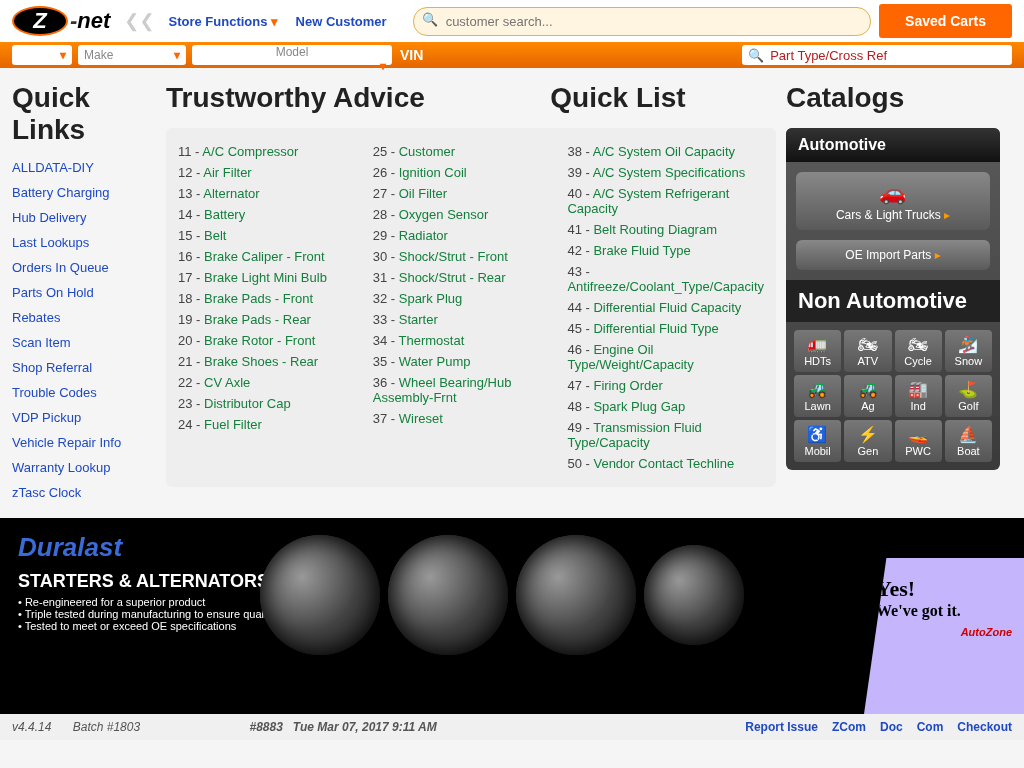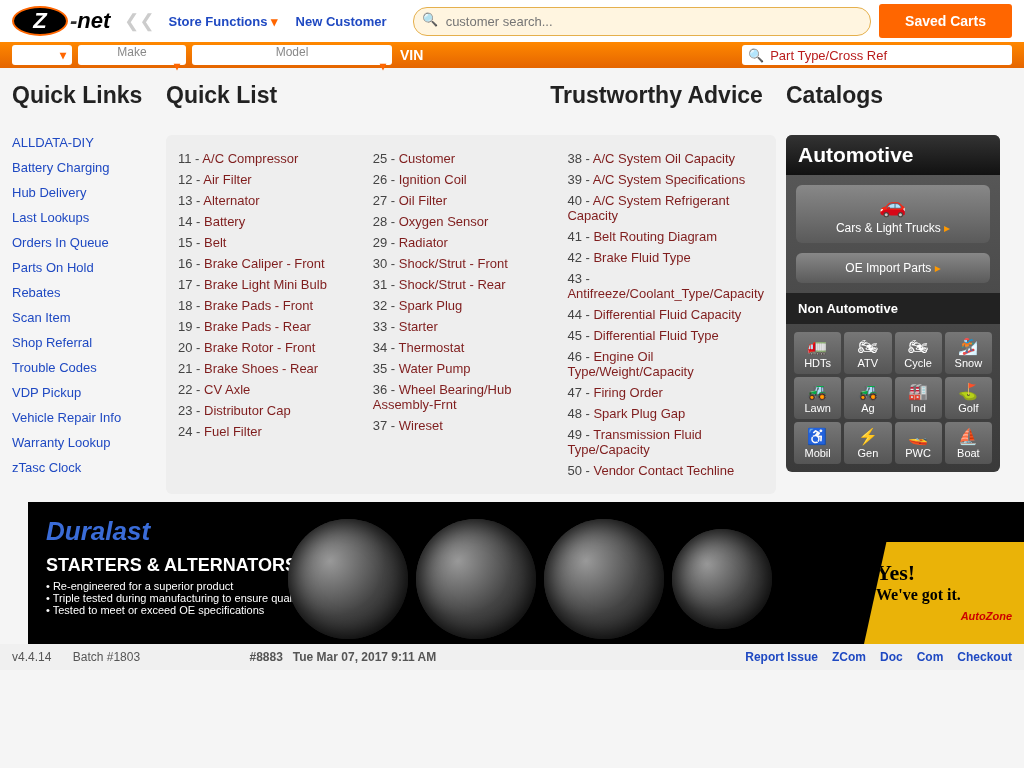--- a/index.html
+++ b/index.html
@@ -9,67 +9,67 @@
 .logo-oval { background: #000; color: #fff; border-radius: 50%; width: 56px; height: 30px; display: inline-flex; align-items: center; justify-content: center; margin-right: 2px; border: 2px solid #f60; }
 .back-arrow { margin: 0 14px; color: #ccc; font-size: 18px; }
 .header-link { color: #1f49c2; font-weight: bold; margin-right: 18px; cursor: pointer; }
 .header-link .caret { color: #f60; }
 .search-wrap { flex: 1; margin: 0 8px; position: relative; }
 .search-wrap input { width: 100%; padding: 6px 10px 6px 32px; border: 1px solid #e5b04d; border-radius: 14px; background: #fff5e0; color: #999; font-size: 13px; }
 .search-wrap .mag { position: absolute; left: 10px; top: 5px; color: #b8b8b8; }
 .saved-carts { background: #f60; color: #fff; font-weight: bold; border: none; padding: 9px 26px; border-radius: 3px; cursor: pointer; font-size: 14px; }
 .orange-bar { background: linear-gradient(#f80,#e56500); height: 26px; display: flex; align-items: center; padding: 0 12px; gap: 6px; }
 .ob-select { background: #fff; border-radius: 3px; height: 20px; display: flex; align-items: center; padding: 0 6px; color: #888; font-size: 12px; min-width: 60px; cursor: pointer; }
-.ob-select.wide { min-width: 108px; flex-direction: column; }
+.ob-select.wide { min-width: 108px; }
 .ob-select.wider { min-width: 200px; flex-direction: column; }
 .ob-select .dd { margin-left: auto; color: #f60; font-weight: bold; }
 .vin-label { color: #fff; font-weight: bold; font-size: 14px; margin-left: 2px; }
 .ob-spacer { flex: 1; }
 .part-search { background: #fff; border-radius: 3px; height: 20px; display: flex; align-items: center; padding: 0 6px; width: 270px; }
 .part-search .mag { color: #b8b8b8; margin-right: 6px; }
 .part-search span.txt { color: #b91c1c; }
 .main { display: flex; padding: 14px 12px 8px; gap: 10px; }
-h2 { font-size: 23px; font-weight: bold; color: #222; margin-bottom: 26px; }
+h2 { font-size: 28px; font-weight: bold; color: #222; margin-bottom: 14px; }
 .quick-links { width: 144px; }
 .ql-list a { display: block; color: #1f49c2; margin: 10px 0; font-size: 13px; cursor: pointer; text-decoration: none; }
 .quick-list-box { flex: 1; background: #eee; border-radius: 6px; padding: 10px 12px; display: flex; gap: 8px; }
 .ql-col, .ta-col { flex: 1; }
 .ql-item { margin: 6px 0; font-size: 13px; color: #444; }
-.ql-item a { color: #7f1d1d; cursor: pointer; text-decoration: none; }
+.ql-item a { color: #15803d; cursor: pointer; text-decoration: none; }
 .middle { width: 610px; }
 .middle-headers { display: flex; }
 .middle-headers h2:first-child { flex: 0.63; }
 .middle-headers h2:last-child { flex: 0.37; }
 .catalogs { width: 214px; }
 .cat-panel { background: linear-gradient(#5a5a5a,#3a3a3a); border-radius: 6px; color: #fff; }
-.cat-head { background: linear-gradient(#333,#111); padding: 8px 12px; font-size: 21px; font-weight: bold; border-radius: 6px 6px 0 0; }
+.cat-head { background: linear-gradient(#333,#111); padding: 8px 12px; font-size: 16px; font-weight: bold; border-radius: 6px 6px 0 0; }
 .cat-btn { margin: 10px; background: linear-gradient(#888,#5a5a5a); border-radius: 6px; text-align: center; padding: 8px; font-size: 12px; cursor: pointer; }
 .cat-btn .car-icon { font-size: 22px; display: block; margin-bottom: 2px; }
 .cat-btn .imc { font-size: 20px; font-weight: bold; color: #c00; }
 .cat-btn .imc-bars { color: #003087; font-style: italic; letter-spacing: -2px; margin-right: 2px; }
 .cat-btn .arrow { color: #f90; }
-.cat-head2 { padding: 8px 12px; font-size: 13px; font-weight: bold; background: #222; }
+.cat-head2 { padding: 8px 12px; font-size: 22px; font-weight: bold; background: #222; }
 .cat-grid { display: grid; grid-template-columns: repeat(4,1fr); gap: 3px; padding: 8px; }
 .cat-cell { background: linear-gradient(#777,#555); border-radius: 4px; text-align: center; padding: 5px 2px; font-size: 11px; cursor: pointer; }
 .cat-cell .ic { display: block; font-size: 16px; margin-bottom: 1px; }
-.banner { height: 142px; background: #000; color: #fff; position: relative; overflow: hidden; margin-left: 28px; }
+.banner { height: 196px; background: #000; color: #fff; position: relative; overflow: hidden; }
 .banner-left { position: absolute; left: 18px; top: 14px; }
 .duralast { font-family: Arial; font-style: italic; font-weight: bold; font-size: 26px; color: #3a6cd8; text-shadow: 1px 1px #000; }
 .proven { font-size: 11px; font-weight: bold; color: #ccc; letter-spacing: 1px; }
 .sa { font-size: 18px; font-weight: bold; margin-top: 8px; }
 .bullets { font-size: 11px; margin-top: 4px; }
 .bullets div::before { content: "• "; }
 .part-img { position: absolute; left: 260px; top: 12px; width: 560px; height: 130px; display: flex; gap: 8px; align-items: center; }
 .rotor { width: 120px; height: 120px; border-radius: 50%; background: radial-gradient(circle at 35% 35%, #999, #444 50%, #111); box-shadow: inset 0 0 25px #000; }
-.yes-box { position: absolute; right: 0; top: 40px; bottom: 0; width: 160px; background: #eab308; color: #000; padding: 18px 12px; clip-path: polygon(14% 0,100% 0,100% 100%,0 100%); }
+.yes-box { position: absolute; right: 0; top: 40px; bottom: 0; width: 160px; background: #c4b5fd; color: #000; padding: 18px 12px; clip-path: polygon(14% 0,100% 0,100% 100%,0 100%); }
 .yes-box .yes { font-family: 'Comic Sans MS', cursive; font-size: 22px; font-weight: bold; }
 .yes-box .got { font-family: 'Comic Sans MS', cursive; font-size: 16px; font-weight: bold; }
 .yes-box .az { font-size: 11px; font-style: italic; color: #c00; font-weight: bold; float: right; margin-top: 6px; }
 .footer { background: #f0f0f0; padding: 6px 12px; display: flex; align-items: center; font-size: 12px; color: #555; }
-.footer .left span { margin-right: 18px; }
+.footer .left span { margin-right: 18px; font-style: italic; }
 .footer .right { margin-left: auto; }
 .footer .right a { color: #1f49c2; font-weight: bold; margin-left: 14px; text-decoration: none; cursor: pointer; }
 </style>
 </head>
 <body>
 
 <div class="header">
   <div class="logo"><span class="logo-oval">Z</span>-<span style="color:#000">net</span></div>
   <span class="back-arrow">❮❮</span>
   <span class="header-link"><span>Store Functions</span> <span class="caret">▾</span></span>
@@ -117,22 +117,22 @@
         <a>Trouble Codes</a>
         <a>VDP Pickup</a>
         <a>Vehicle Repair Info</a>
         <a>Warranty Lookup</a>
         <a>zTasc Clock</a>
       </div>
   </div>
 
   <div class="middle">
     <div class="middle-headers">
+      <h2>Trustworthy Advice</h2>
       <h2>Quick List</h2>
-      <h2>Trustworthy Advice</h2>
     </div>
     <div class="quick-list-box">
       <div class="ql-col" id="qlc1">
           <div class="ql-item">11 - <a>A/C Compressor</a></div>
           <div class="ql-item">12 - <a>Air Filter</a></div>
           <div class="ql-item">13 - <a>Alternator</a></div>
           <div class="ql-item">14 - <a>Battery</a></div>
           <div class="ql-item">15 - <a>Belt</a></div>
           <div class="ql-item">16 - <a>Brake Caliper - Front</a></div>
           <div class="ql-item">17 - <a>Brake Light Mini Bulb</a></div>

